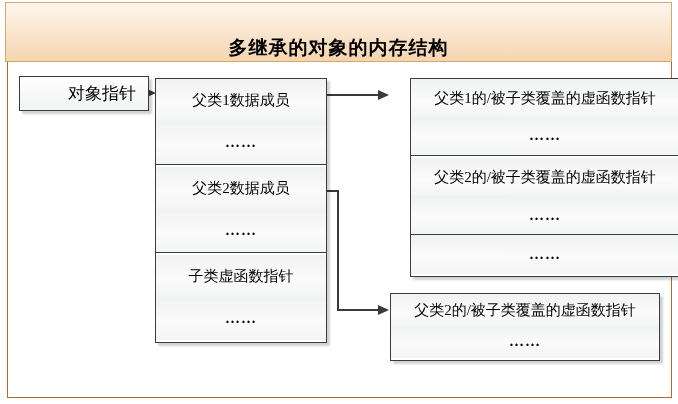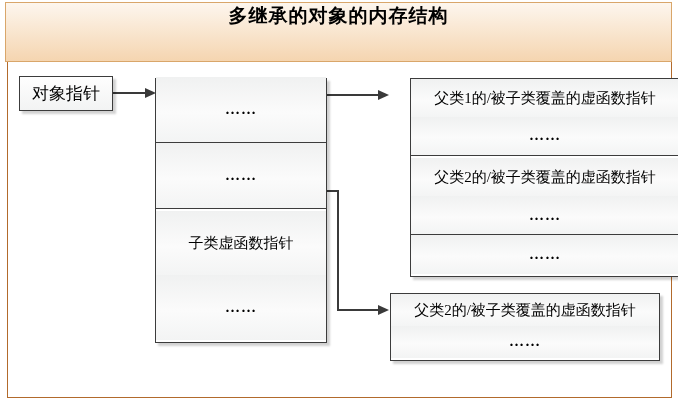--- a/index.html
+++ b/index.html
@@ -16,30 +16,30 @@
     font-family:"Liberation Serif","DejaVu Serif",serif;color:#000;
   }
   .frame{
     position:absolute;left:7px;top:2px;width:663px;height:394px;
     border:1px solid var(--frame-border);
   }
   .header{
     position:absolute;left:5px;top:2px;width:665px;height:58px;
     border:1px solid var(--header-border);
     background:linear-gradient(180deg,var(--header-gradient-top) 0%,var(--header-gradient-bottom) 100%);
-    display:flex;align-items:flex-start;justify-content:center;z-index:3;
+    display:flex;align-items:flex-end;justify-content:center;z-index:3;
   }
   .title{font-size:19px;font-weight:bold;letter-spacing:1px;}
   .pointer-box{
     position:absolute;left:19px;top:76px;width:92px;height:33px;
     border:1px solid var(--cell-border);
     background:linear-gradient(180deg,#fefefe 0%,#f2f3f3 100%);
     box-shadow:3px 3px 2px rgba(0,0,0,0.18);
     display:flex;align-items:center;justify-content:center;
-    font-size:17px;z-index:2;
+    font-size:17px;z-index:2;padding-left:36px;
   }
   .mem-table{
     position:absolute;border:1px solid var(--cell-border);
     box-shadow:3px 3px 2px rgba(0,0,0,0.18);
     display:flex;flex-direction:column;z-index:2;background:#fff;
   }
   .mid{left:155px;top:78px;width:170px;height:263px;}
   .vt1{left:410px;top:78px;width:268px;height:197px;}
   .vt2{left:390px;top:293px;width:268px;height:66px;}
   .row{
@@ -63,21 +63,23 @@
 
   <div class="header">
     <div class="title">多继承的对象的内存结构</div>
   </div>
 
   <div class="pointer-box">
     <span>对象指针</span>
   </div>
 
   <div class="mem-table mid">
+    <div class="row">父类1数据成员</div>
     <div class="row ellipsis">……</div>
+    <div class="row">父类2数据成员</div>
     <div class="row ellipsis">……</div>
     <div class="row">子类虚函数指针</div>
     <div class="row ellipsis">……</div>
   </div>
 
   <div class="mem-table vt1">
     <div class="row">父类1的/被子类覆盖的虚函数指针</div>
     <div class="row ellipsis">……</div>
     <div class="row">父类2的/被子类覆盖的虚函数指针</div>
     <div class="row ellipsis">……</div>

